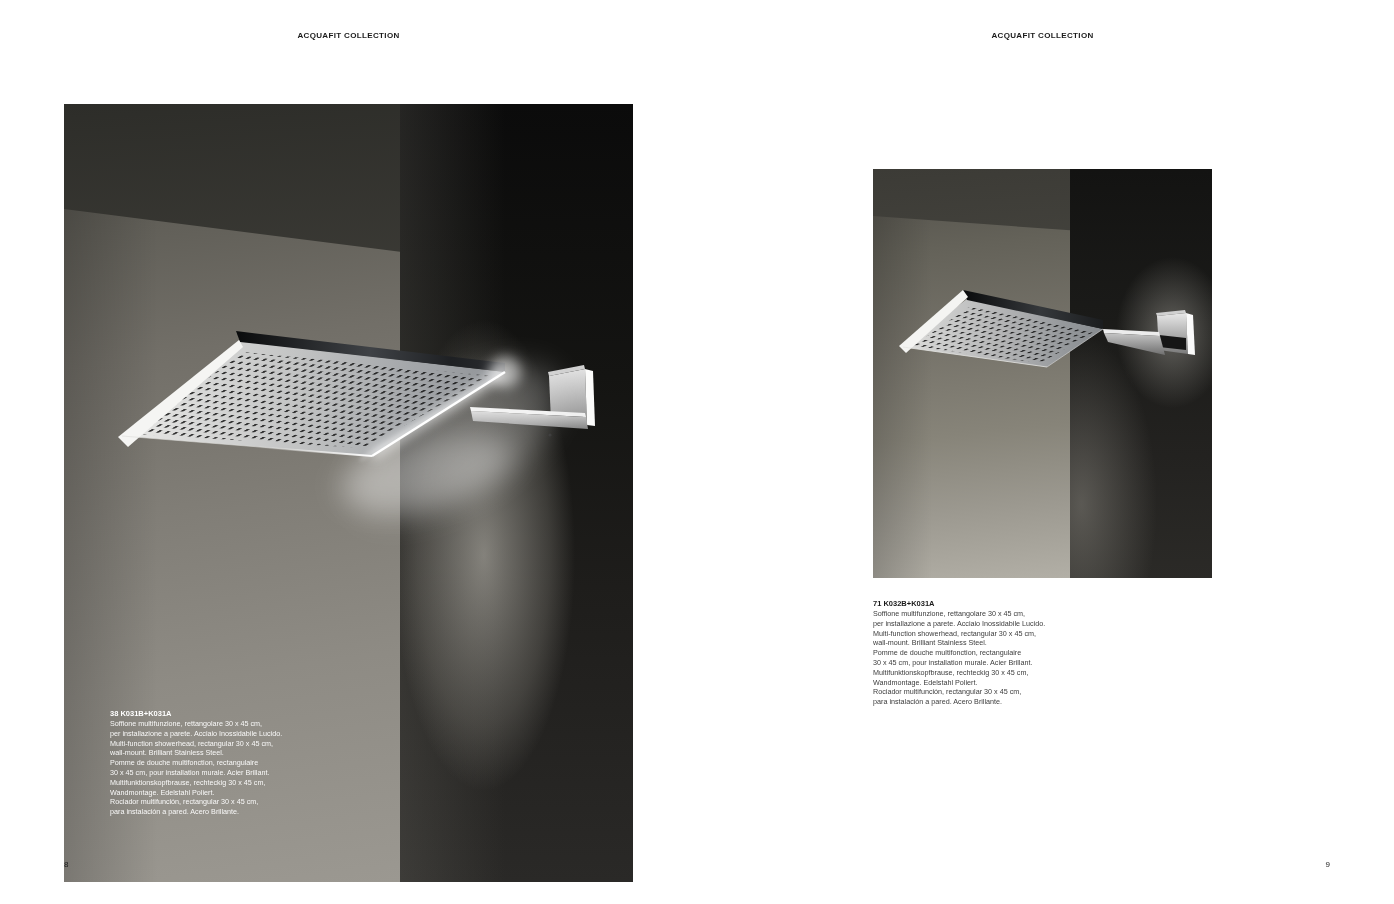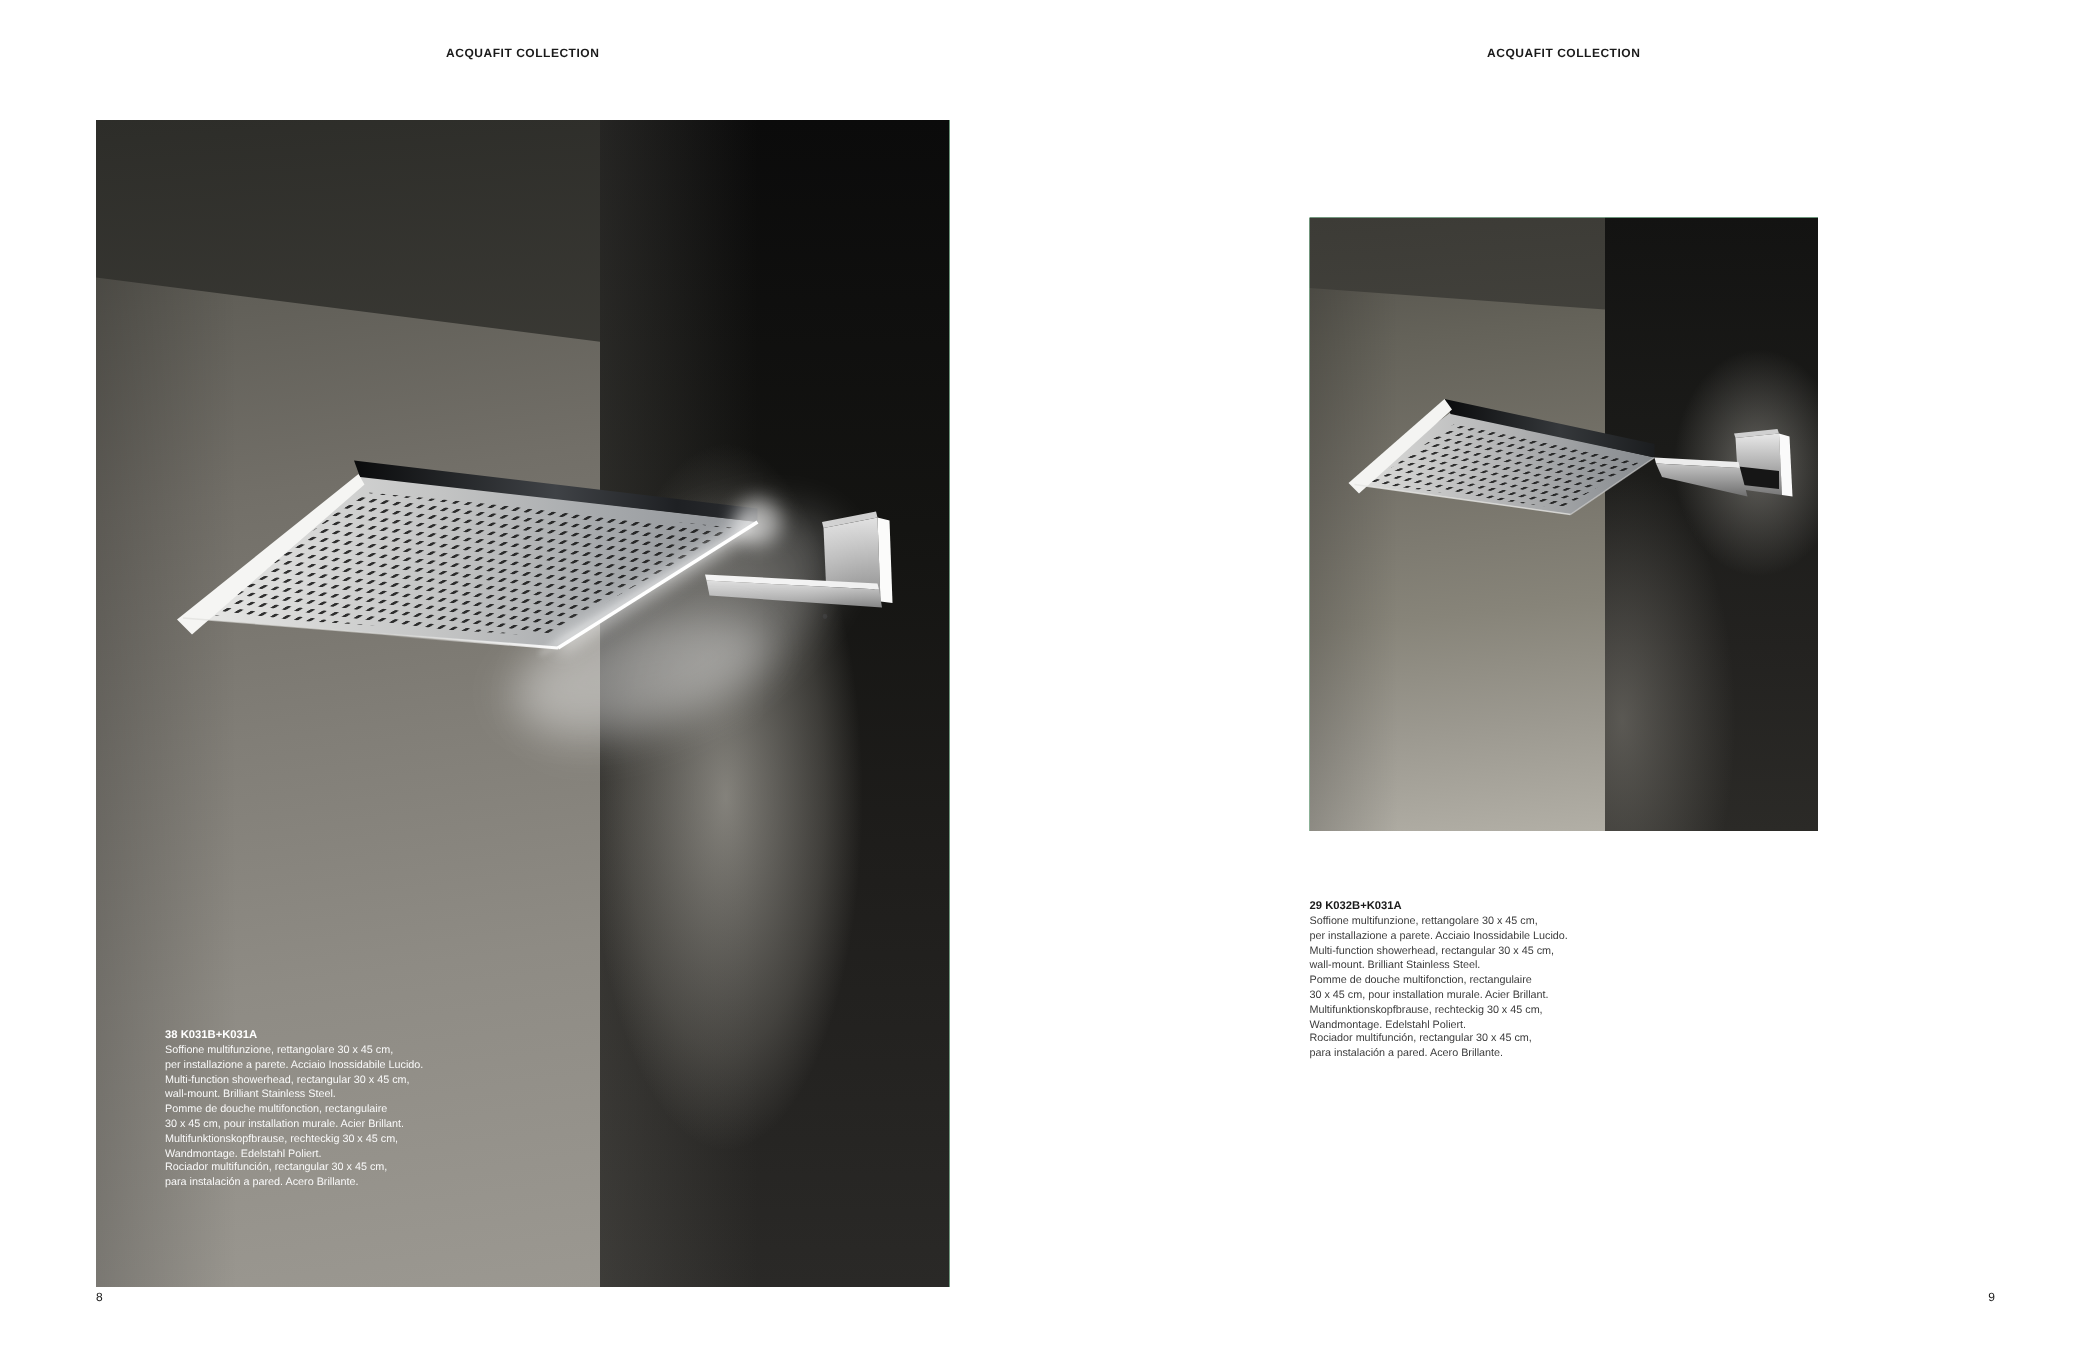--- a/index.html
+++ b/index.html
@@ -6,21 +6,21 @@
   body{
     width:1394px;height:904px;position:relative;background:#ffffff;
     font-family:"Liberation Sans", sans-serif;overflow:hidden;
   }
   .collection-header{
     position:absolute;top:31px;font-size:8px;font-weight:bold;
     letter-spacing:.35px;color:#1a1a1a;text-align:center;white-space:nowrap;
   }
   .header-left{left:64px;width:569px;}
   .header-right{left:873px;width:339px;}
-  .photo{position:absolute;overflow:hidden;background:#15803d;}
+  .photo{position:absolute;overflow:hidden;background:#ec4899;margin-top:24px;}
   .photo-left{left:64px;top:80px;width:569px;height:778px;}
   .photo-right{left:873px;top:145px;width:339px;height:409px;}
   .photo .layer{position:absolute;}
   
   .pl-wall{left:0;top:0;width:336px;height:778px;
     background:linear-gradient(90deg,rgba(0,0,0,.20),rgba(0,0,0,0) 28%),
     linear-gradient(172deg,#4c4b45 0%,#615f58 16%,#726f68 32%,#817e77 52%,#8e8b84 72%,#9b9891 100%);}
   .pl-ceiling{left:0;top:0;width:336px;height:778px;
     clip-path:polygon(0 0,100% 0,100% 19%,0 13.5%);
     background:linear-gradient(176deg,#2d2d29 0%,#3e3d38 30%,#4e4d47 60%,#5d5c55 100%);}
@@ -187,21 +187,21 @@
     <polygon points="30,178 94,130 230,160 174,198" fill="url(#faceR)"></polygon>
     <polygon points="40,177 96,138 222,162 168,194" fill="url(#dotsR)"></polygon>
     <polygon points="90,121 230,151 230,160 94,131" fill="url(#topbandR)"></polygon>
     <polygon points="26,177 90,121 95,128 33,184" fill="#f4f4f2"></polygon>
     <path d="M30,178 L174,198" stroke="#e5e5e2" stroke-width="1" opacity="0.8" fill="none"></path>
     <path d="M174,198 L230,160" stroke="#d2d3d3" stroke-width="1" opacity="0.65" fill="none"></path>
   </svg>
 </div>
 
 <div class="caption caption-dark">
-  <div class="caption-title">29 K032B+K031A</div>
+  <div class="caption-title">71 K032B+K031A</div>
   <div class="caption-line">Soffione multifunzione, rettangolare 30 x 45 cm,</div>
   <div class="caption-line">per installazione a parete. Acciaio Inossidabile Lucido.</div>
   <div class="caption-line">Multi-function showerhead, rectangular 30 x 45 cm,</div>
   <div class="caption-line">wall-mount. Brilliant Stainless Steel.</div>
   <div class="caption-line">Pomme de douche multifonction, rectangulaire</div>
   <div class="caption-line">30 x 45 cm, pour installation murale. Acier Brillant.</div>
   <div class="caption-line">Multifunktionskopfbrause, rechteckig 30 x 45 cm,</div>
   <div class="caption-line">Wandmontage. Edelstahl Poliert.</div>
   <div class="caption-line">Rociador multifunción, rectangular 30 x 45 cm,</div>
   <div class="caption-line">para instalación a pared. Acero Brillante.</div>

